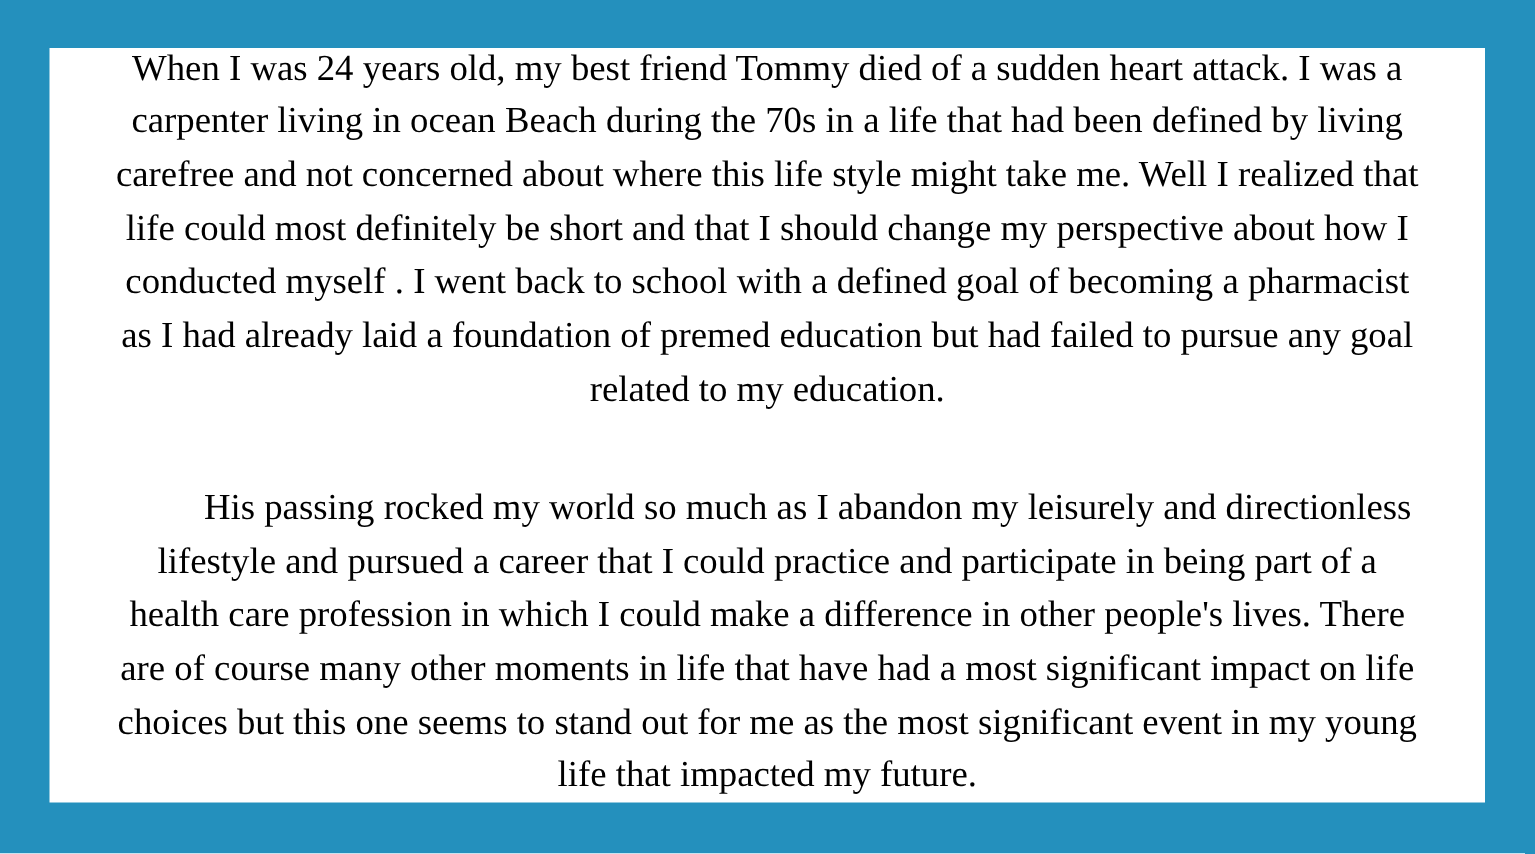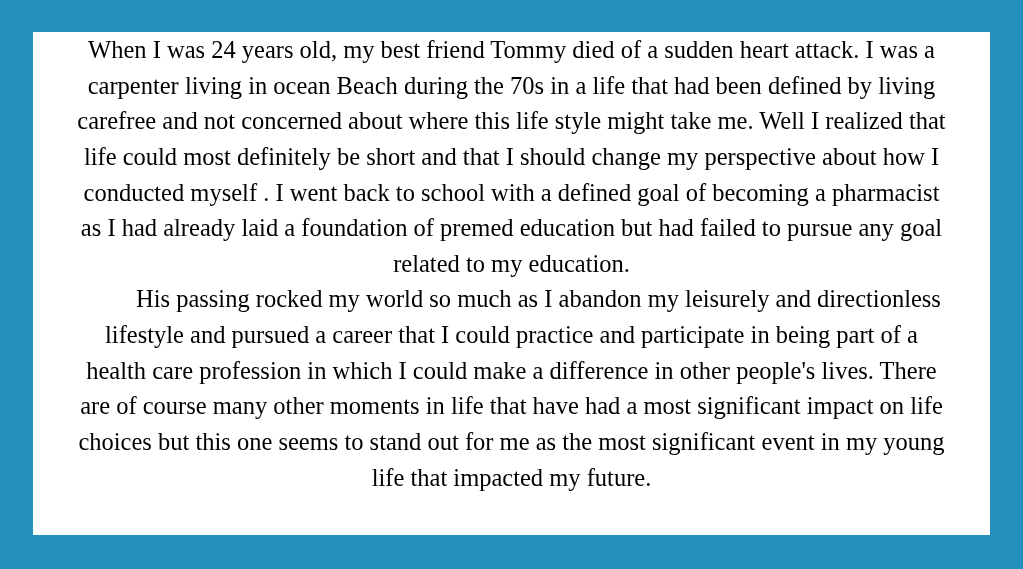--- a/index.html
+++ b/index.html
@@ -25,37 +25,38 @@
   }
   .card {
     position: absolute;
     left: 33px;
     top: 32px;
     width: 957px;
     height: 503px;
     background: #ffffff;
     box-sizing: border-box;
     display: flex;
-    align-items: flex-start;
+    align-items: flex-end;
     justify-content: center;
   }
   .text-block {
     width: 875px;
     margin: 0 auto;
     text-align: center;
     color: #000000;
     font-family: "Liberation Serif", serif;
     font-size: 24.5px;
     line-height: 1.455;
   }
   .para {
     margin: 0;
   }
   .para + .para {
     text-indent: 2.2em;
+    margin-top: 44px;
   }
 </style>
 </head>
 <body>
 
 <div class="slide">
   <div class="card">
     <div class="text-block">
       <p class="para">When I was 24 years old, my best friend Tommy died of a sudden heart attack. I was a carpenter living in ocean Beach during the 70s in a life that had been defined by living carefree and not concerned about where this life style might take me. Well I realized that life could most definitely be short and that I should change my perspective about how I conducted myself . I went back to school with a defined goal of becoming a pharmacist as I had already laid a foundation of premed education but had failed to pursue any goal related to my education.</p>
       <p class="para">His passing rocked my world so much as I abandon my leisurely and directionless lifestyle and pursued a career that I could practice and participate in being part of a health care profession in which I could make a difference in other people's lives. There are of course many other moments in life that have had a most significant impact on life choices but this one seems to stand out for me as the most significant event in my young life that impacted my future.</p>

